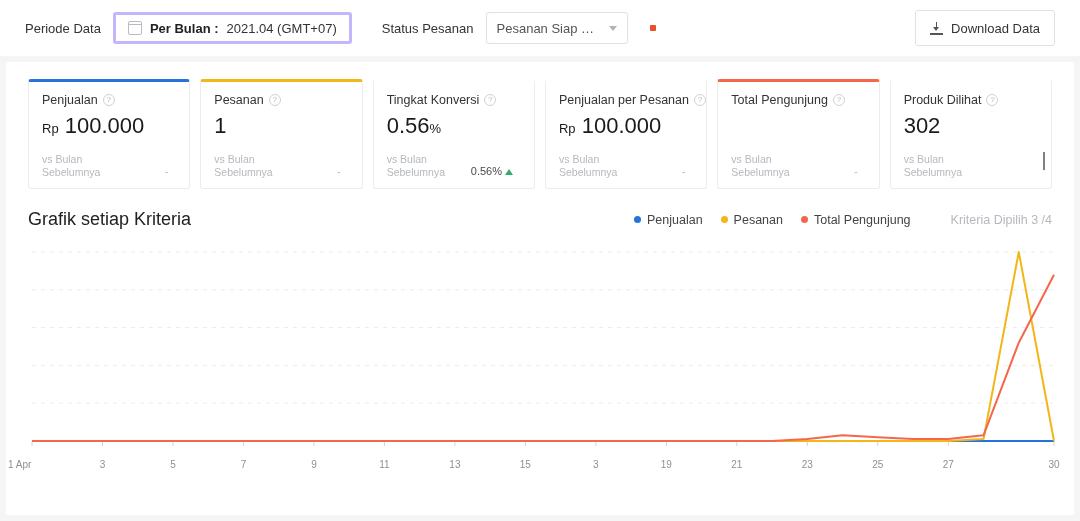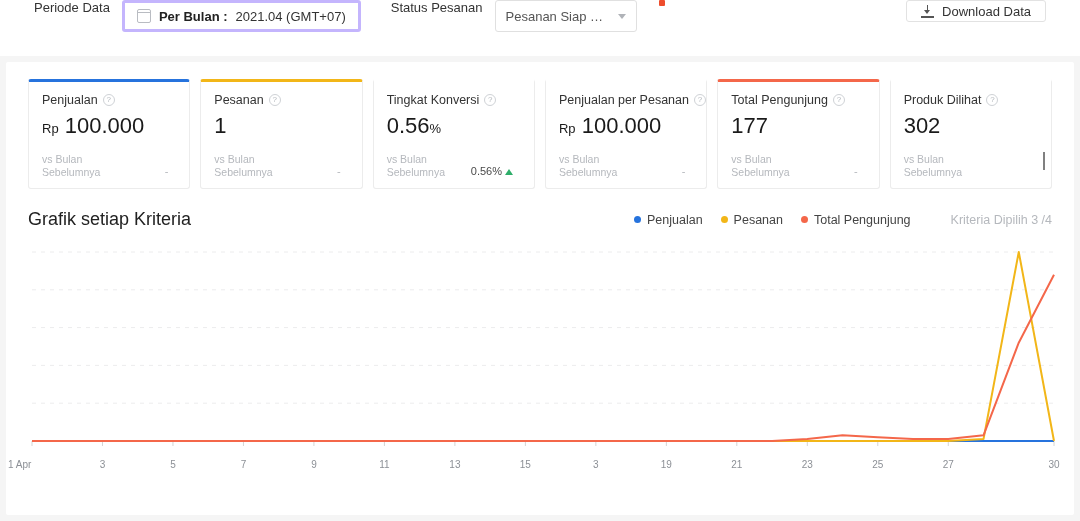--- a/index.html
+++ b/index.html
@@ -8,22 +8,22 @@
     background: #f5f5f5;
     font-family: "Liberation Sans", sans-serif;
     overflow: hidden;
   }
 
   
   .topbar {
     height: 56px;
     background: #ffffff;
     display: flex;
-    align-items: flex-start;
-    padding: 0 34px;
+    align-items: center;
+    padding: 0 25px;
     gap: 12px;
   }
   .label-plain {
     font-size: 13px;
     color: #333333;
     white-space: nowrap;
   }
   .period-box {
     display: flex;
     align-items: center;
@@ -71,21 +71,21 @@
     width: 0; height: 0;
     border-left: 4.5px solid transparent;
     border-right: 4.5px solid transparent;
     border-top: 5px solid #b0b3b8;
     margin-left: 6px; flex: none;
   }
   .red-dot { width: 6px; height: 6px; background: #ee4d2d; border-radius: 1px; margin-left: 10px; flex:none; }
   .spacer { flex: 1 1 auto; }
   .dl-btn {
     display: flex; align-items: center; gap: 8px;
-    height: 22px; padding: 0 14px;
+    height: 36px; padding: 0 14px;
     border: 1px solid #e2e2e2; border-radius: 3px;
     background: #fff; font-size: 13px; color: #333;
     cursor: pointer; white-space: nowrap;
   }
   .dl-icon { width: 13px; height: 13px; position: relative; flex:none; }
   .dl-icon .arrow {
     position:absolute; left:5.5px; top:0; width:1.5px; height:7px; background:#555;
   }
   .dl-icon .head {
     position:absolute; left:2.5px; top:5px; width:0;height:0;
@@ -288,23 +288,20 @@
         <span class="cmp">vs Bulan
 Sebelumnya</span>
         <span class="delta">-</span>
       </div>
     </div>
 
     <div class="card" style="border-top-color:#f4674a;">
       <div class="card-head">
         <span>Total Pengunjung</span>
         <span class="q-icon">?</span>
-      </div>
-      <div class="card-val">
-        <span>177</span>
       </div>
       <div class="card-foot">
         <span class="cmp">vs Bulan
 Sebelumnya</span>
         <span class="delta">-</span>
       </div>
     </div>
 
     <div class="card">
       <div class="card-head">

